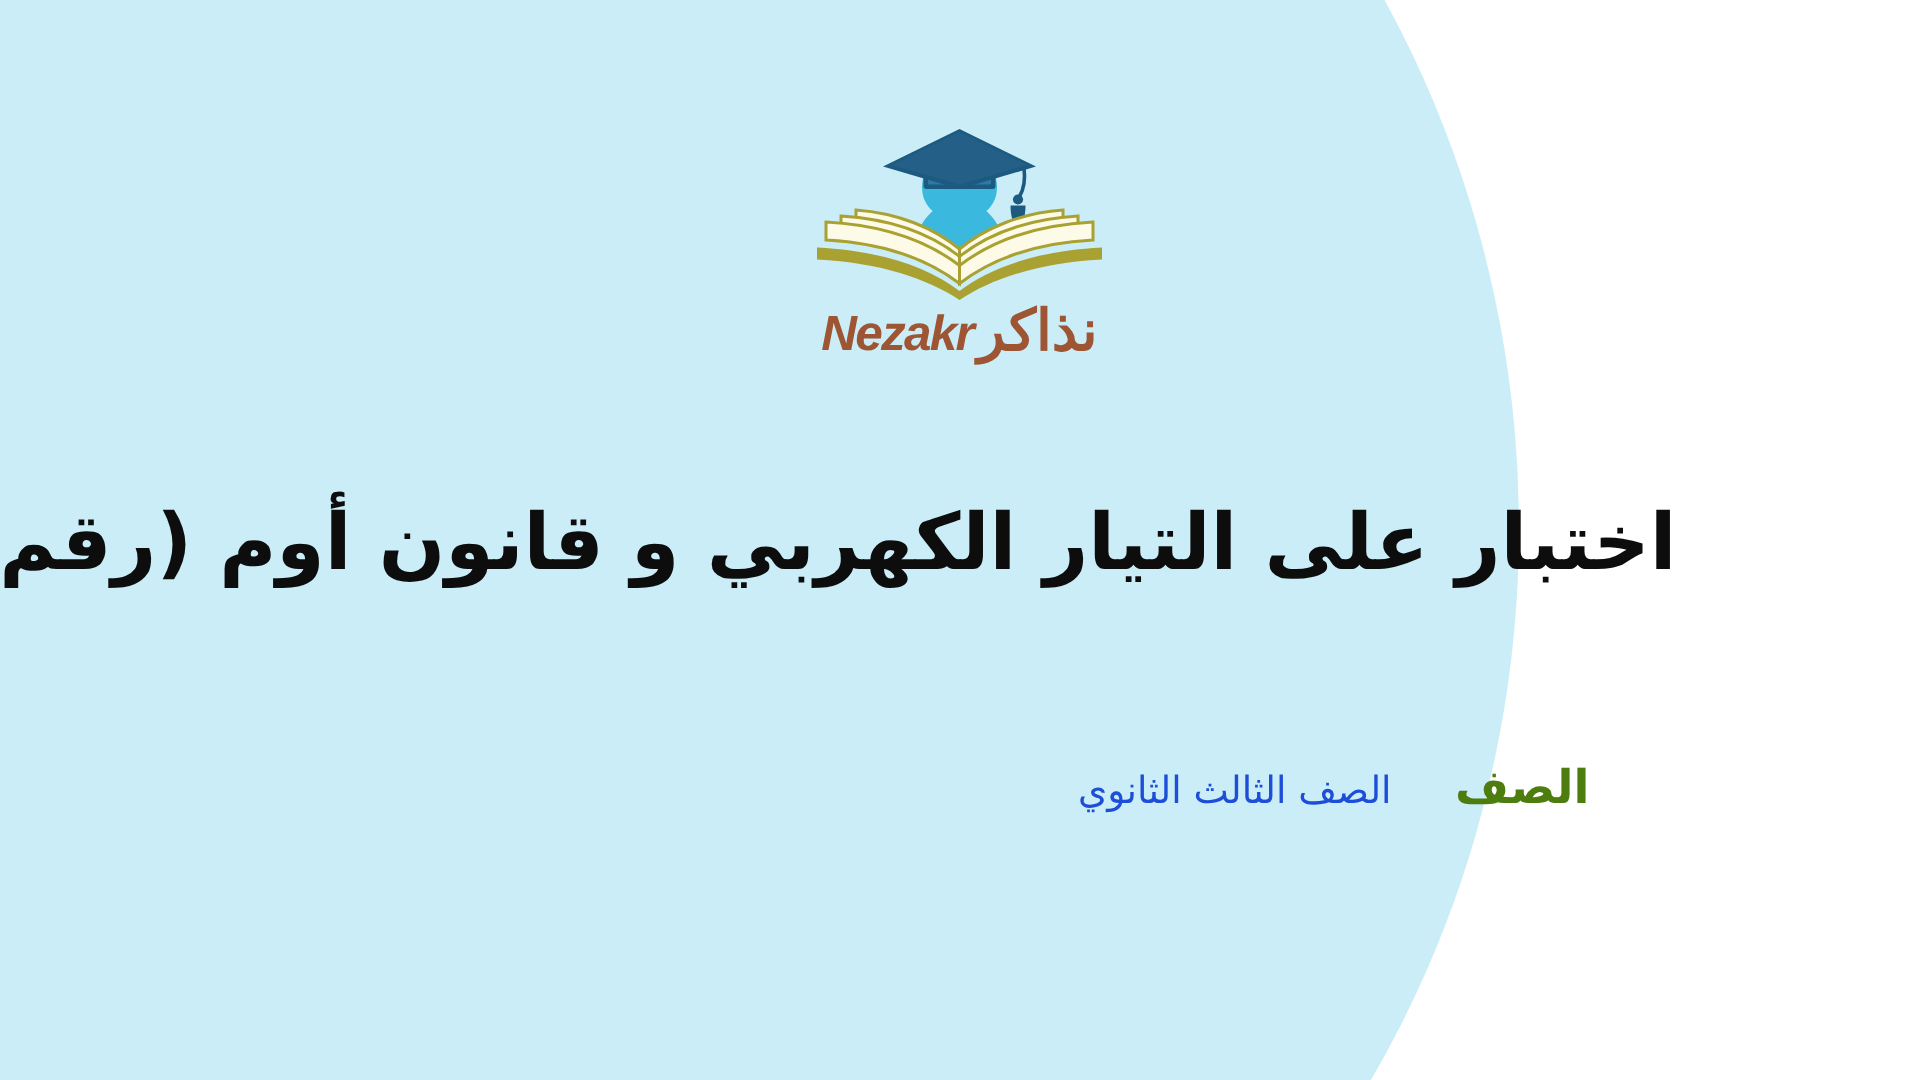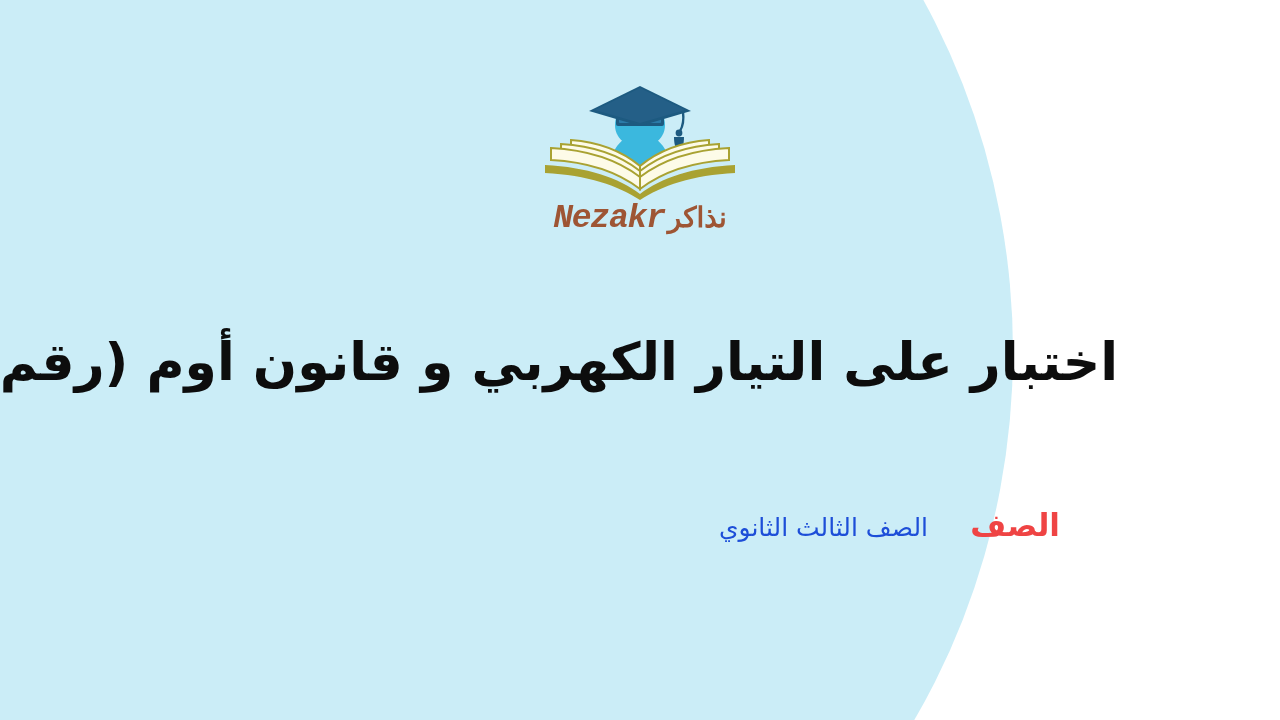--- a/index.html
+++ b/index.html
@@ -52,29 +52,29 @@
     display: flex;
     flex-direction: row;
     align-items: baseline;
     justify-content: center;
     gap: 3px;
     direction: rtl;
   }
 
   .logo-word-ar {
     font-family: Liberation Sans, sans-serif;
-    font-size: 28px;
+    font-size: 38px;
     font-weight: 700;
     color: #9e5534;
     line-height: 1;
     letter-spacing: -1px;
   }
 
   .logo-word-en {
-    font-family: Liberation Mono, monospace;
+    font-family: Liberation Sans, sans-serif;
     font-size: 33px;
     font-weight: 700;
     font-style: italic;
     color: #9e5534;
     line-height: 1;
     letter-spacing: -1.2px;
   }
 
   
   .title {
@@ -109,21 +109,21 @@
     display: flex;
     flex-direction: row;
     align-items: baseline;
     justify-content: flex-start;
   }
 
   .meta-label {
     font-family: "DejaVu Sans", "Liberation Sans", sans-serif;
     font-size: 31px;
     font-weight: 700;
-    color: #ef4444;
+    color: #4d7c0f;
     width: 110px;
     text-align: right;
     line-height: 1.15;
     white-space: nowrap;
   }
 
   .meta-value {
     font-family: "DejaVu Sans", "Liberation Sans", sans-serif;
     font-size: 25px;
     font-weight: 400;

